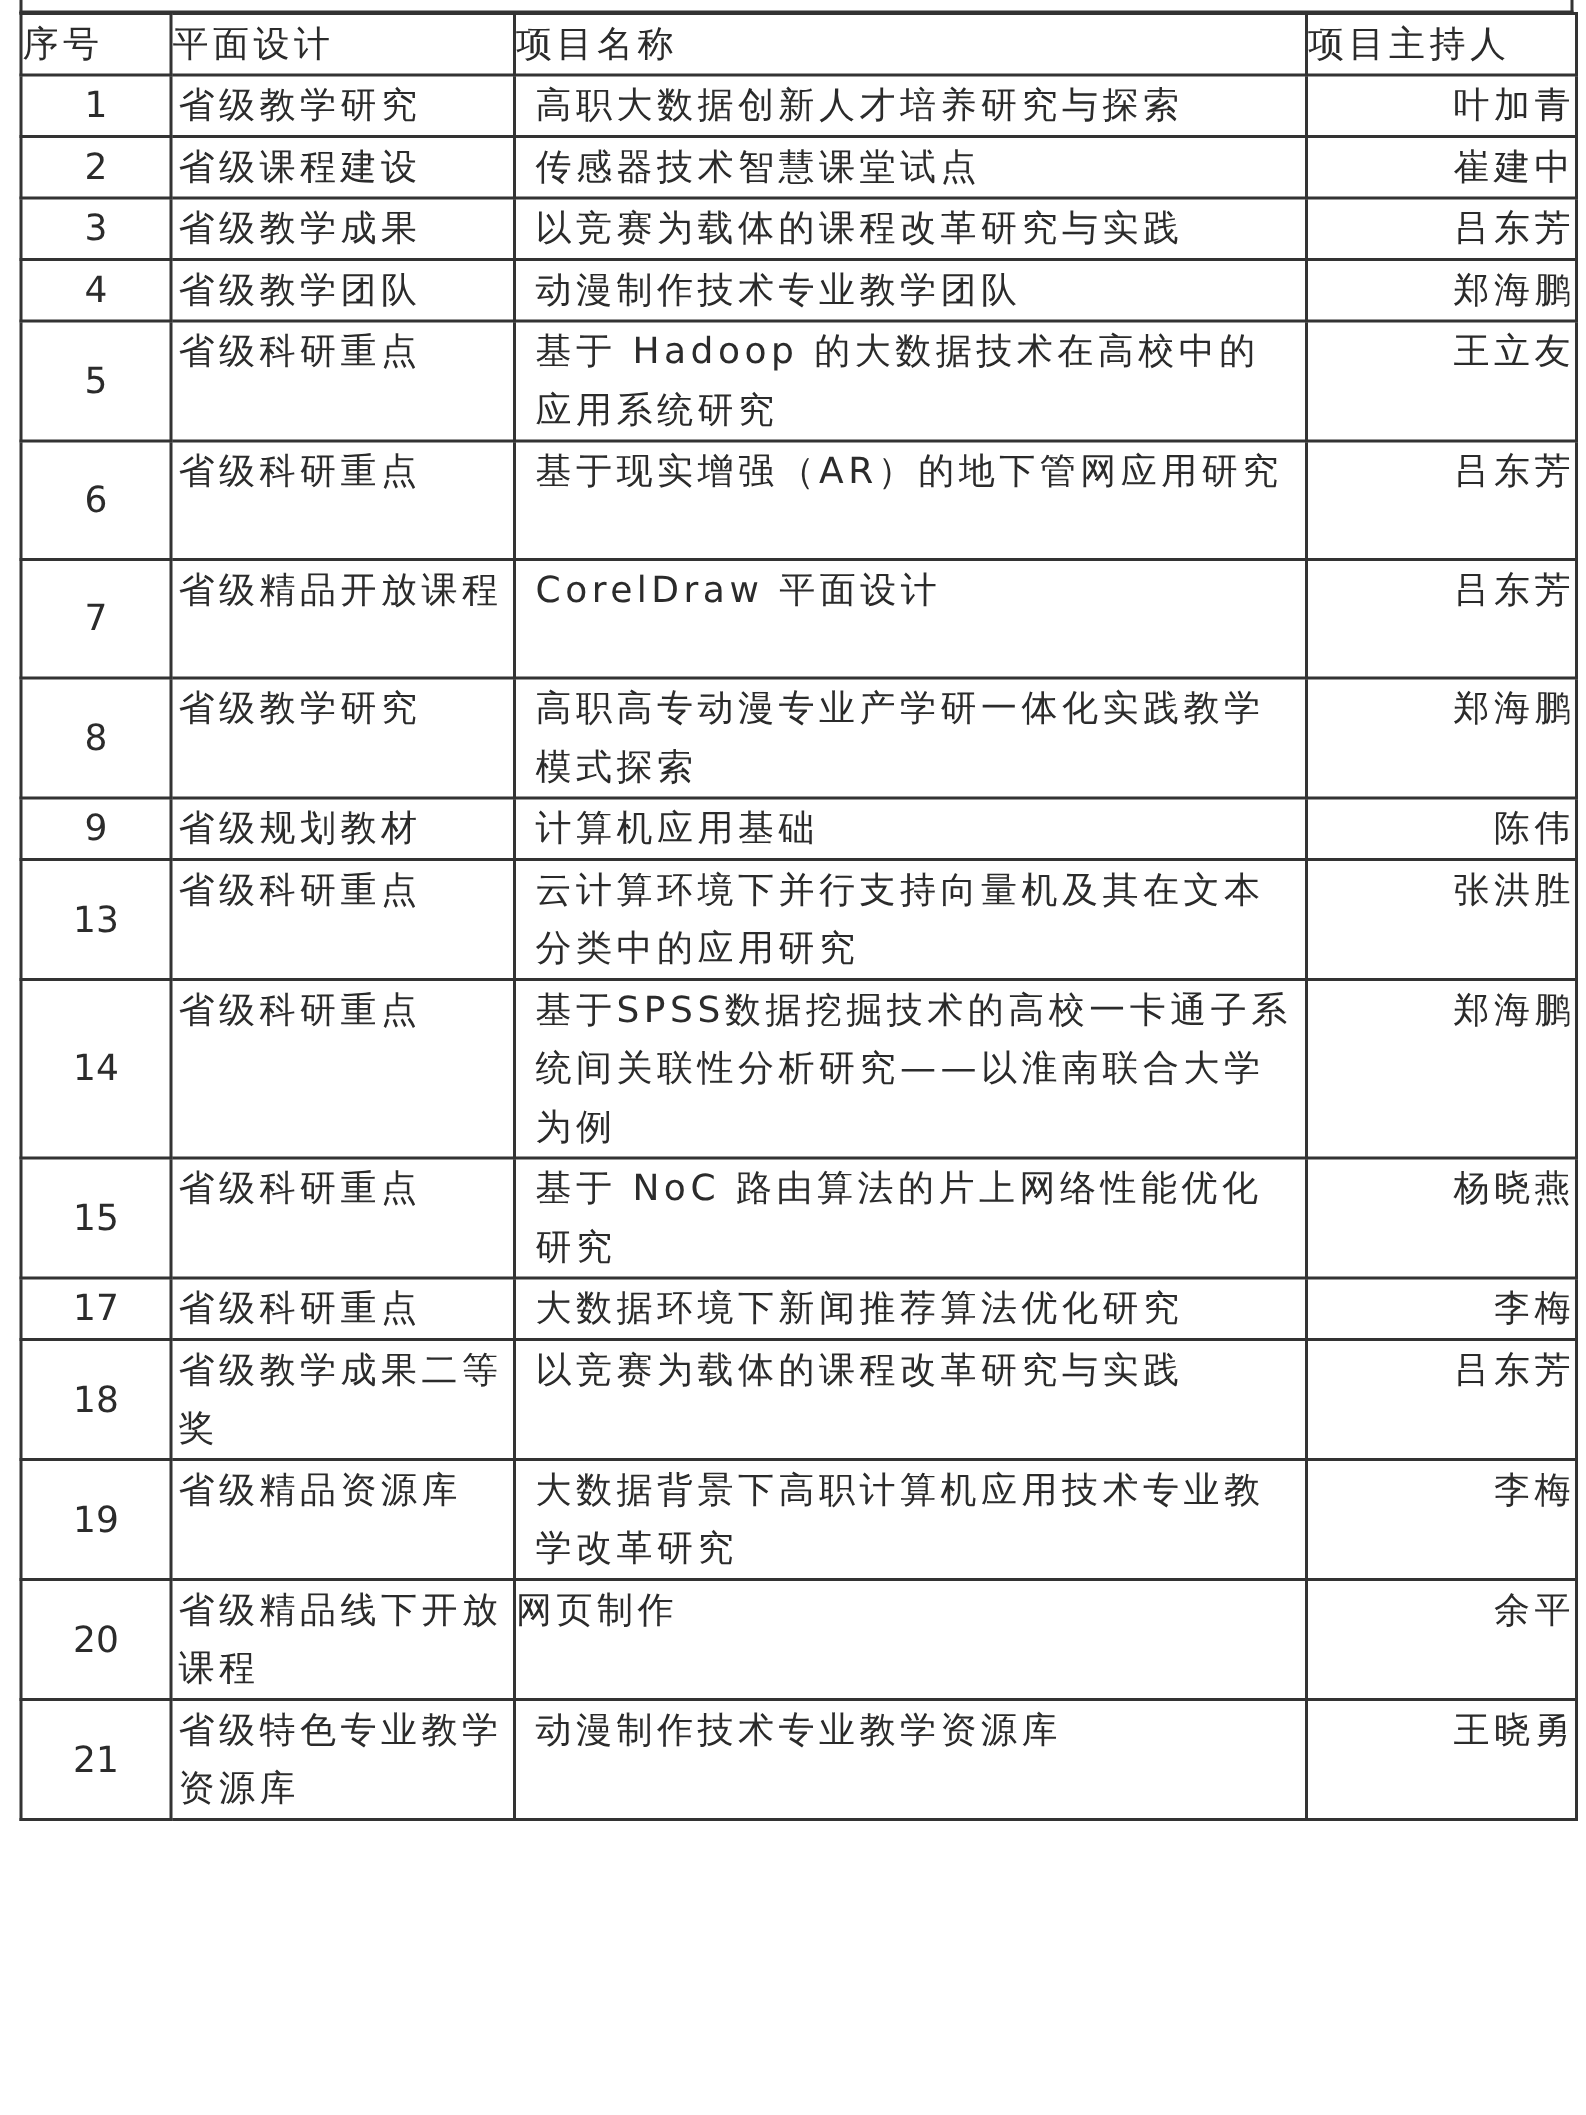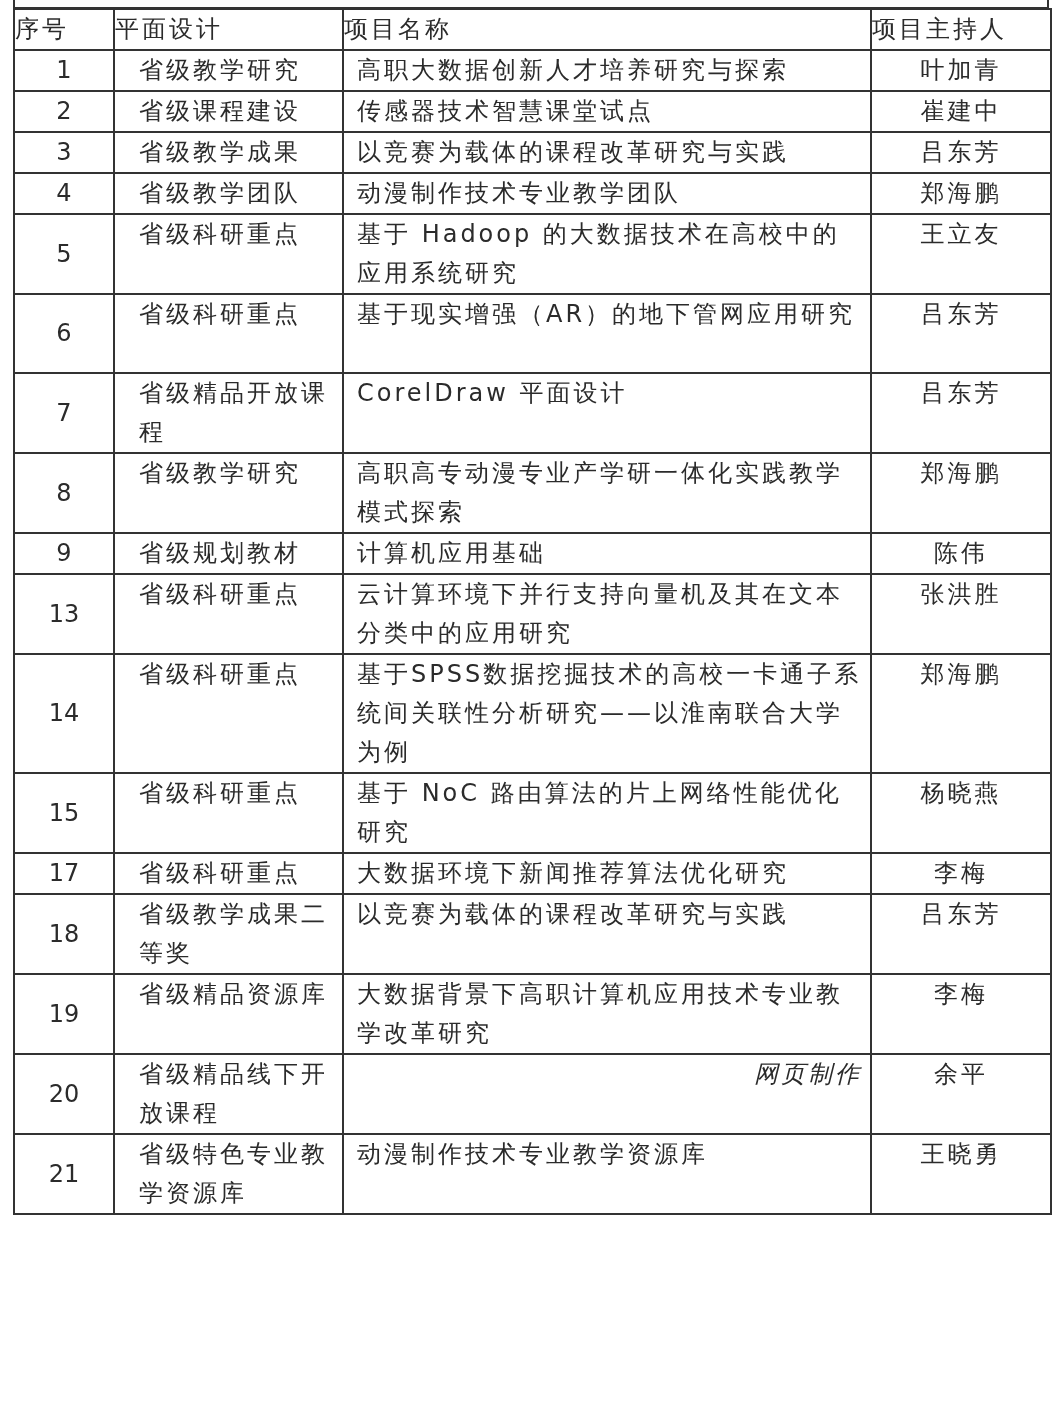--- a/index.html
+++ b/index.html
@@ -48,34 +48,33 @@
       text-align: left;
       height: 41px;
       vertical-align: middle;
     }
     table.projects td.col-no {
       text-align: center;
       vertical-align: middle;
       letter-spacing: 0;
     }
     table.projects td.col-cat {
-      padding-left: 24px;
+      padding-left: 4px;
       padding-right: 4px;
     }
     table.projects td.col-name {
       padding-left: 13px;
       padding-right: 8px;
     }
     table.projects td.col-name.centered {
+      text-align: left;
+      padding-left: 0;
+    }
+    table.projects td.col-lead {
       text-align: right;
-      padding-left: 0;
-      font-style: italic;
-    }
-    table.projects td.col-lead {
-      text-align: center;
     }
     tr.h1 td { height: 40px; }
     tr.h2 td { height: 79px; }
     tr.h3 td { height: 118px; }
   </style>
 </head>
 <body>
 
 <div class="top-strip"></div>
 

